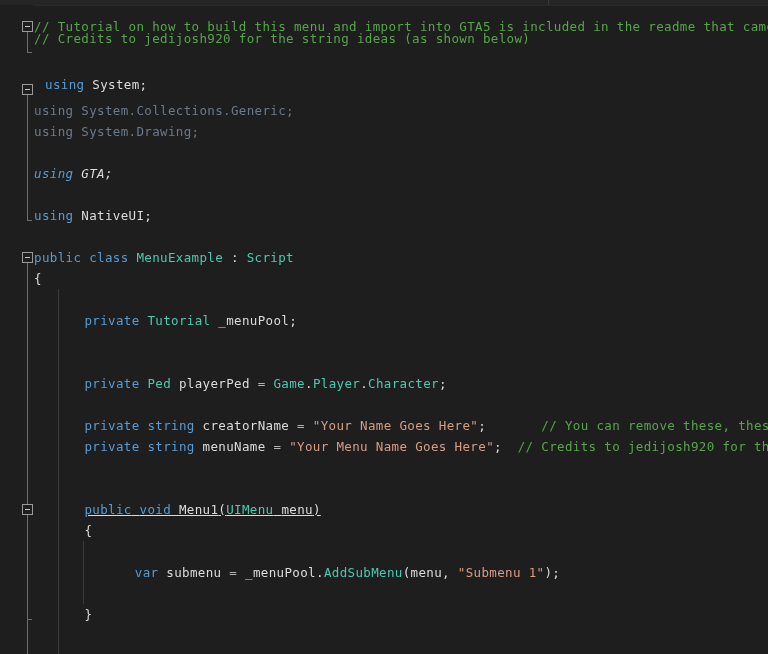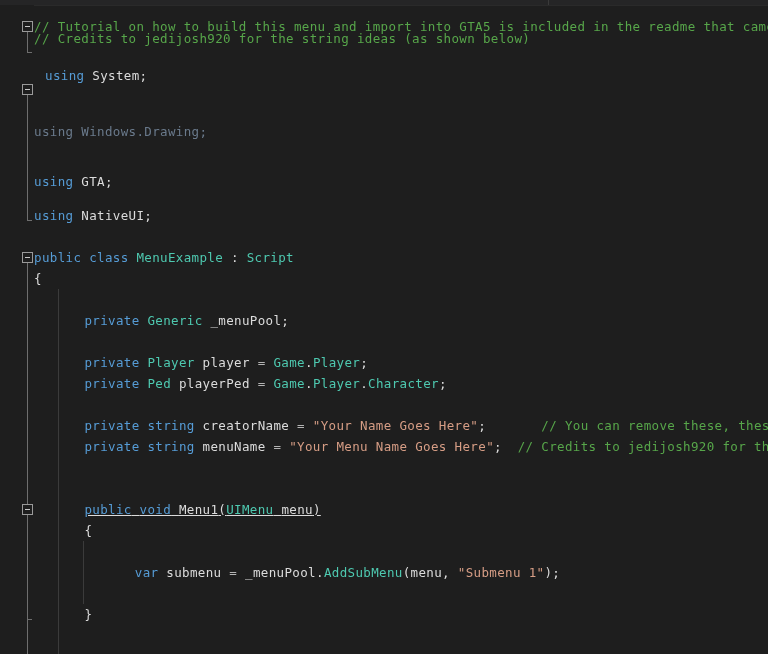--- a/index.html
+++ b/index.html
@@ -128,28 +128,28 @@
       <div class="fold-tick" style="top: 614px;"></div>
       <div class="fold-box" style="top: 16px;"></div>
       <div class="fold-box" style="top: 79px;"></div>
       <div class="fold-box" style="top: 247px;"></div>
       <div class="fold-box" style="top: 499px;"></div>
     </div>
 
   <div id="code-surface">
       <div class="code-line" style="top: 11px; padding-left: 0px;"><span class="cmt">// Tutorial on how to build this menu and import into GTA5 is included in the readme that came with the download</span></div>
       <div class="code-line" style="top: 23px; padding-left: 0px;"><span class="cmt">// Credits to jedijosh920 for the string ideas (as shown below)</span></div>
-      <div class="code-line" style="top: 60px; padding-left: 11px;"><span class="kw">using</span><span class="punc"> </span><span class="id">System</span><span class="punc">;</span></div>
-      <div class="code-line" style="top: 116px; padding-left: 0px;"><span class="dim">using</span><span class="punc"> </span><span class="dim">Windows.Drawing</span><span class="dim">;</span></div>
-      <div class="code-line" style="top: 166px; padding-left: 0px;"><span class="kw">using</span><span class="punc"> </span><span class="id">GTA</span><span class="punc">;</span></div>
+      <div class="code-line" style="top: 69px; padding-left: 11px;"><span class="kw">using</span><span class="punc"> </span><span class="id">System</span><span class="punc">;</span></div>
+      <div class="code-line" style="top: 95px; padding-left: 0px;"><span class="dim">using</span><span class="punc"> </span><span class="dim">System.Collections.Generic</span><span class="dim">;</span></div>
+      <div class="code-line" style="top: 116px; padding-left: 0px;"><span class="dim">using</span><span class="punc"> </span><span class="dim">System.Drawing</span><span class="dim">;</span></div>
+      <div class="code-line" style="top: 158px; padding-left: 0px; font-style: italic;"><span class="kw">using</span><span class="punc"> </span><span class="id">GTA</span><span class="punc">;</span></div>
       <div class="code-line" style="top: 242px; padding-left: 0px;"><span class="kw">public</span><span class="punc"> </span><span class="kw">class</span><span class="punc"> </span><span class="type">MenuExample</span><span class="punc"> : </span><span class="type">Script</span></div>
       <div class="code-line" style="top: 200px; padding-left: 0px;"><span class="kw">using</span><span class="punc"> </span><span class="id">NativeUI</span><span class="punc">;</span></div>
       <div class="code-line" style="top: 263px; padding-left: 0px;"><span class="punc">{</span></div>
-      <div class="code-line" style="top: 305px; padding-left: 50.4px;"><span class="kw">private</span><span class="punc"> </span><span class="type">Generic</span><span class="punc"> </span><span class="id">_menuPool</span><span class="punc">;</span></div>
-      <div class="code-line" style="top: 347px; padding-left: 50.4px;"><span class="kw">private</span><span class="punc"> </span><span class="type">Player</span><span class="punc"> </span><span class="id">player</span><span class="op"> = </span><span class="type">Game</span><span class="punc">.</span><span class="type">Player</span><span class="punc">;</span></div>
+      <div class="code-line" style="top: 305px; padding-left: 50.4px;"><span class="kw">private</span><span class="punc"> </span><span class="type">Tutorial</span><span class="punc"> </span><span class="id">_menuPool</span><span class="punc">;</span></div>
       <div class="code-line" style="top: 368px; padding-left: 50.4px;"><span class="kw">private</span><span class="punc"> </span><span class="type">Ped</span><span class="punc"> </span><span class="id">playerPed</span><span class="op"> = </span><span class="type">Game</span><span class="punc">.</span><span class="type">Player</span><span class="punc">.</span><span class="type">Character</span><span class="punc">;</span></div>
       <div class="code-line" style="top: 410px; padding-left: 50.4px;"><span class="kw">private</span><span class="punc"> </span><span class="kw">string</span><span class="punc"> </span><span class="id">creatorName</span><span class="op"> = </span><span class="str">"Your Name Goes Here"</span><span class="punc">;</span><span class="punc">       </span><span class="cmt">// You can remove these, these are just optional</span></div>
       <div class="code-line" style="top: 431px; padding-left: 50.4px;"><span class="kw">private</span><span class="punc"> </span><span class="kw">string</span><span class="punc"> </span><span class="id">menuName</span><span class="op"> = </span><span class="str">"Your Menu Name Goes Here"</span><span class="punc">;</span><span class="punc">  </span><span class="cmt">// Credits to jedijosh920 for the string ideas. Thanks man!</span></div>
       <div class="code-line" style="top: 494px; padding-left: 50.4px; text-decoration: underline;"><span class="kw">public</span><span class="punc"> </span><span class="kw">void</span><span class="punc"> </span><span class="id">Menu1</span><span class="punc">(</span><span class="type">UIMenu</span><span class="punc"> </span><span class="id">menu</span><span class="punc">)</span></div>
       <div class="code-line" style="top: 515px; padding-left: 50.4px;"><span class="punc">{</span></div>
       <div class="code-line" style="top: 557px; padding-left: 100.8px;"><span class="kw">var</span><span class="punc"> </span><span class="id">submenu</span><span class="op"> = </span><span class="id">_menuPool</span><span class="punc">.</span><span class="type">AddSubMenu</span><span class="punc">(</span><span class="id">menu</span><span class="punc">, </span><span class="str">"Submenu 1"</span><span class="punc">);</span></div>
       <div class="code-line" style="top: 599px; padding-left: 50.4px;"><span class="punc">}</span></div>
       <div class="indent-guide" style="left: 24.2px; top: 284px; height: 672px;"></div>
       <div class="indent-guide" style="left: 49.4px; top: 536px; height: 63px;"></div>
     </div>

